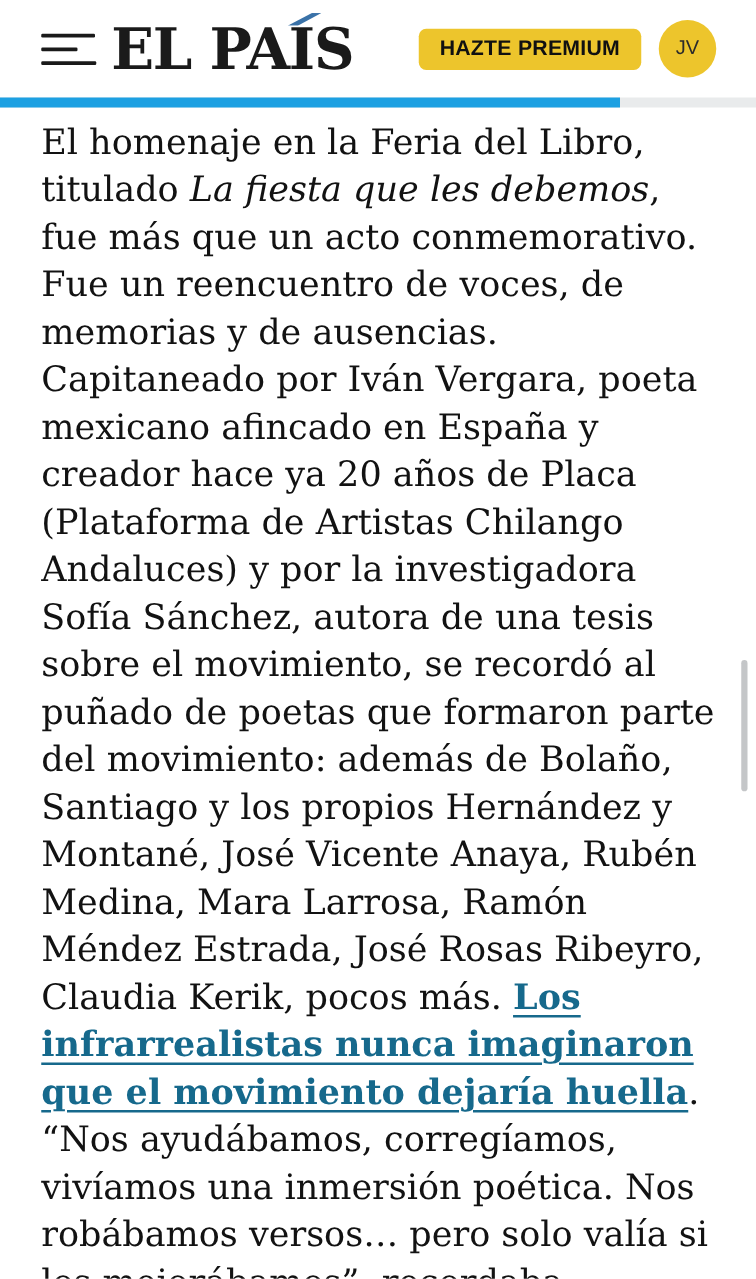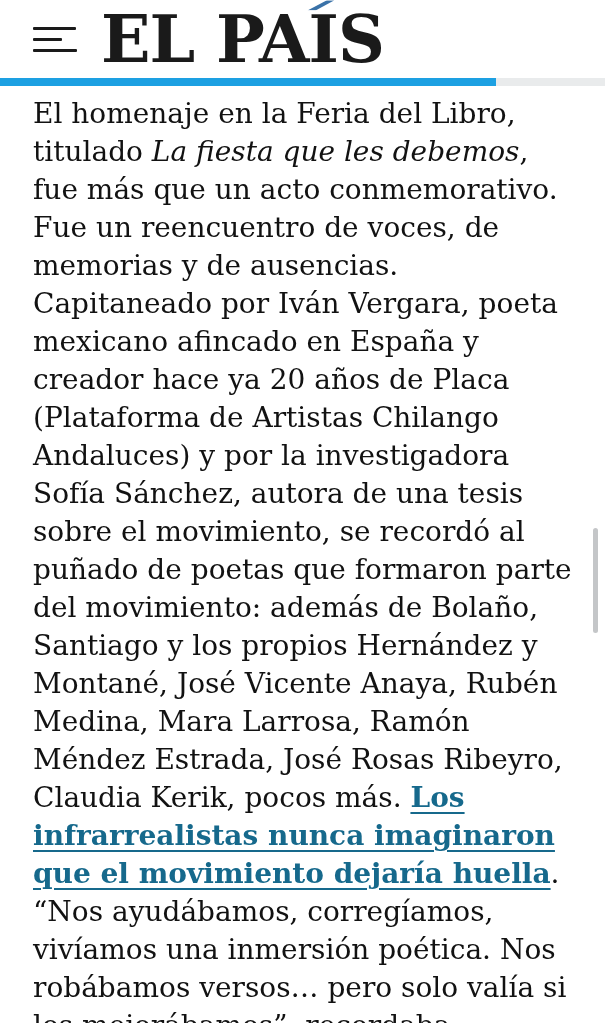--- a/index.html
+++ b/index.html
@@ -23,23 +23,23 @@
     background:none;border:none;cursor:pointer;
     display:flex;flex-direction:column;justify-content:center;gap:8px;
     width:44px;height:44px;padding:0;
   }
   .menu-btn span{display:block;height:3px;background:#1a1a1a;border-radius:1px;}
   .menu-line-top{width:43px;}
   .menu-line-mid{width:29px;}
   .menu-line-bot{width:44px;}
 
   .logo{
-    margin-left:24px;
+    margin-left:12px;
     font-family:"DejaVu Serif", serif;
-    font-weight:700;font-size:65px;line-height:1;
+    font-weight:700;font-size:45px;line-height:1;
     letter-spacing:-1px;color:#1a1a1a;cursor:pointer;
     display:flex;align-items:center;white-space:nowrap;
     transform:scaleY(1.02);
   }
   .logo-i{position:relative;display:inline-block;}
   .logo-accent{
     position:absolute;left:-1px;top:-6px;width:27px;height:10px;
     background:var(--logo-accent);
     clip-path:polygon(0% 100%, 72% 0%, 100% 0%, 30% 100%);
   }
@@ -92,20 +92,24 @@
     <span class="menu-line-mid"></span>
     <span class="menu-line-bot"></span>
   </button>
 
   <div class="logo" aria-label="EL PAÍS">
     <span>EL PA</span>
       <span class="logo-i"><span class="logo-accent"></span><span>I</span></span>
       <span>S</span>
   </div>
 
+  <div class="header-right">
+    <button class="premium-btn">HAZTE PREMIUM</button>
+    <div class="avatar">JV</div>
+  </div>
 </header>
 
 <div class="progress">
   <div class="progress-fill" style="width: 82%;"></div>
 </div>
 
 <main class="article">
   <p><span>El homenaje en la Feria del Libro, titulado </span><span class="italic">La fiesta que les debemos</span><span>, fue más que un acto conmemorativo. Fue un reencuentro de voces, de memorias y de ausencias. Capitaneado por Iván Vergara, poeta mexicano afincado en España y creador hace ya 20 años de Placa (Plataforma de Artistas Chilango Andaluces) y por la investigadora Sofía Sánchez, autora de una tesis sobre el movimiento, se recordó al puñado de poetas que formaron parte del movimiento: además de Bolaño, Santiago y los propios Hernández y Montané, José Vicente Anaya, Rubén Medina, Mara Larrosa, Ramón Méndez Estrada, José Rosas Ribeyro, Claudia Kerik, pocos más. </span><a href="#">Los infrarrealistas nunca imaginaron que el movimiento dejaría huella</a><span>. “Nos ayudábamos, corregíamos, vivíamos una inmersión poética. Nos robábamos versos… pero solo valía si los mejorábamos”, recordaba Montané con una sonrisa. El</span></p>
 </main>
 

